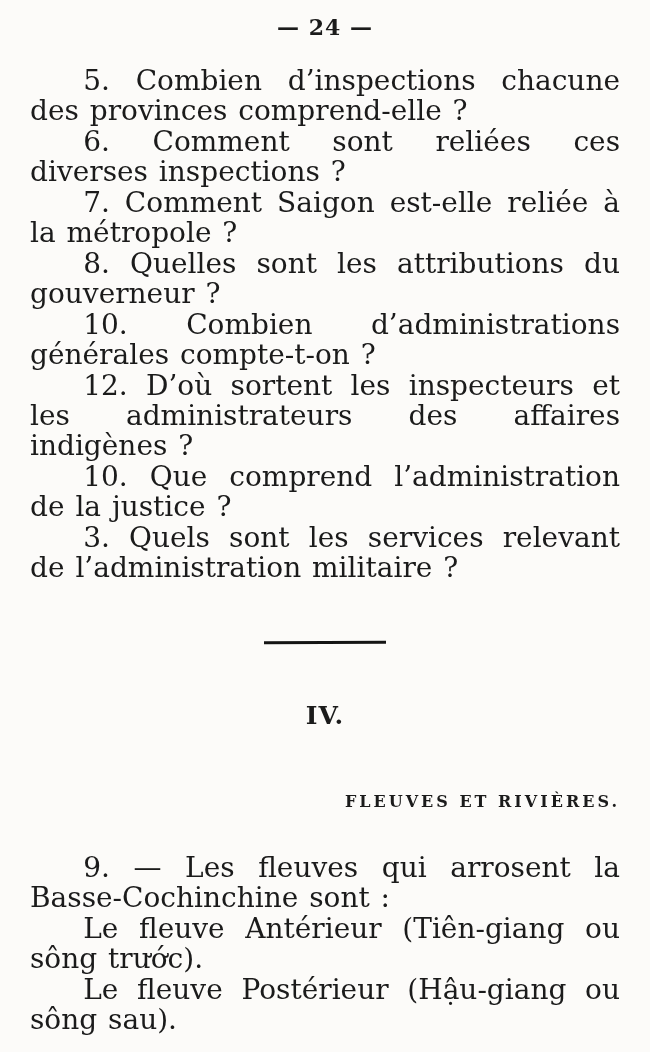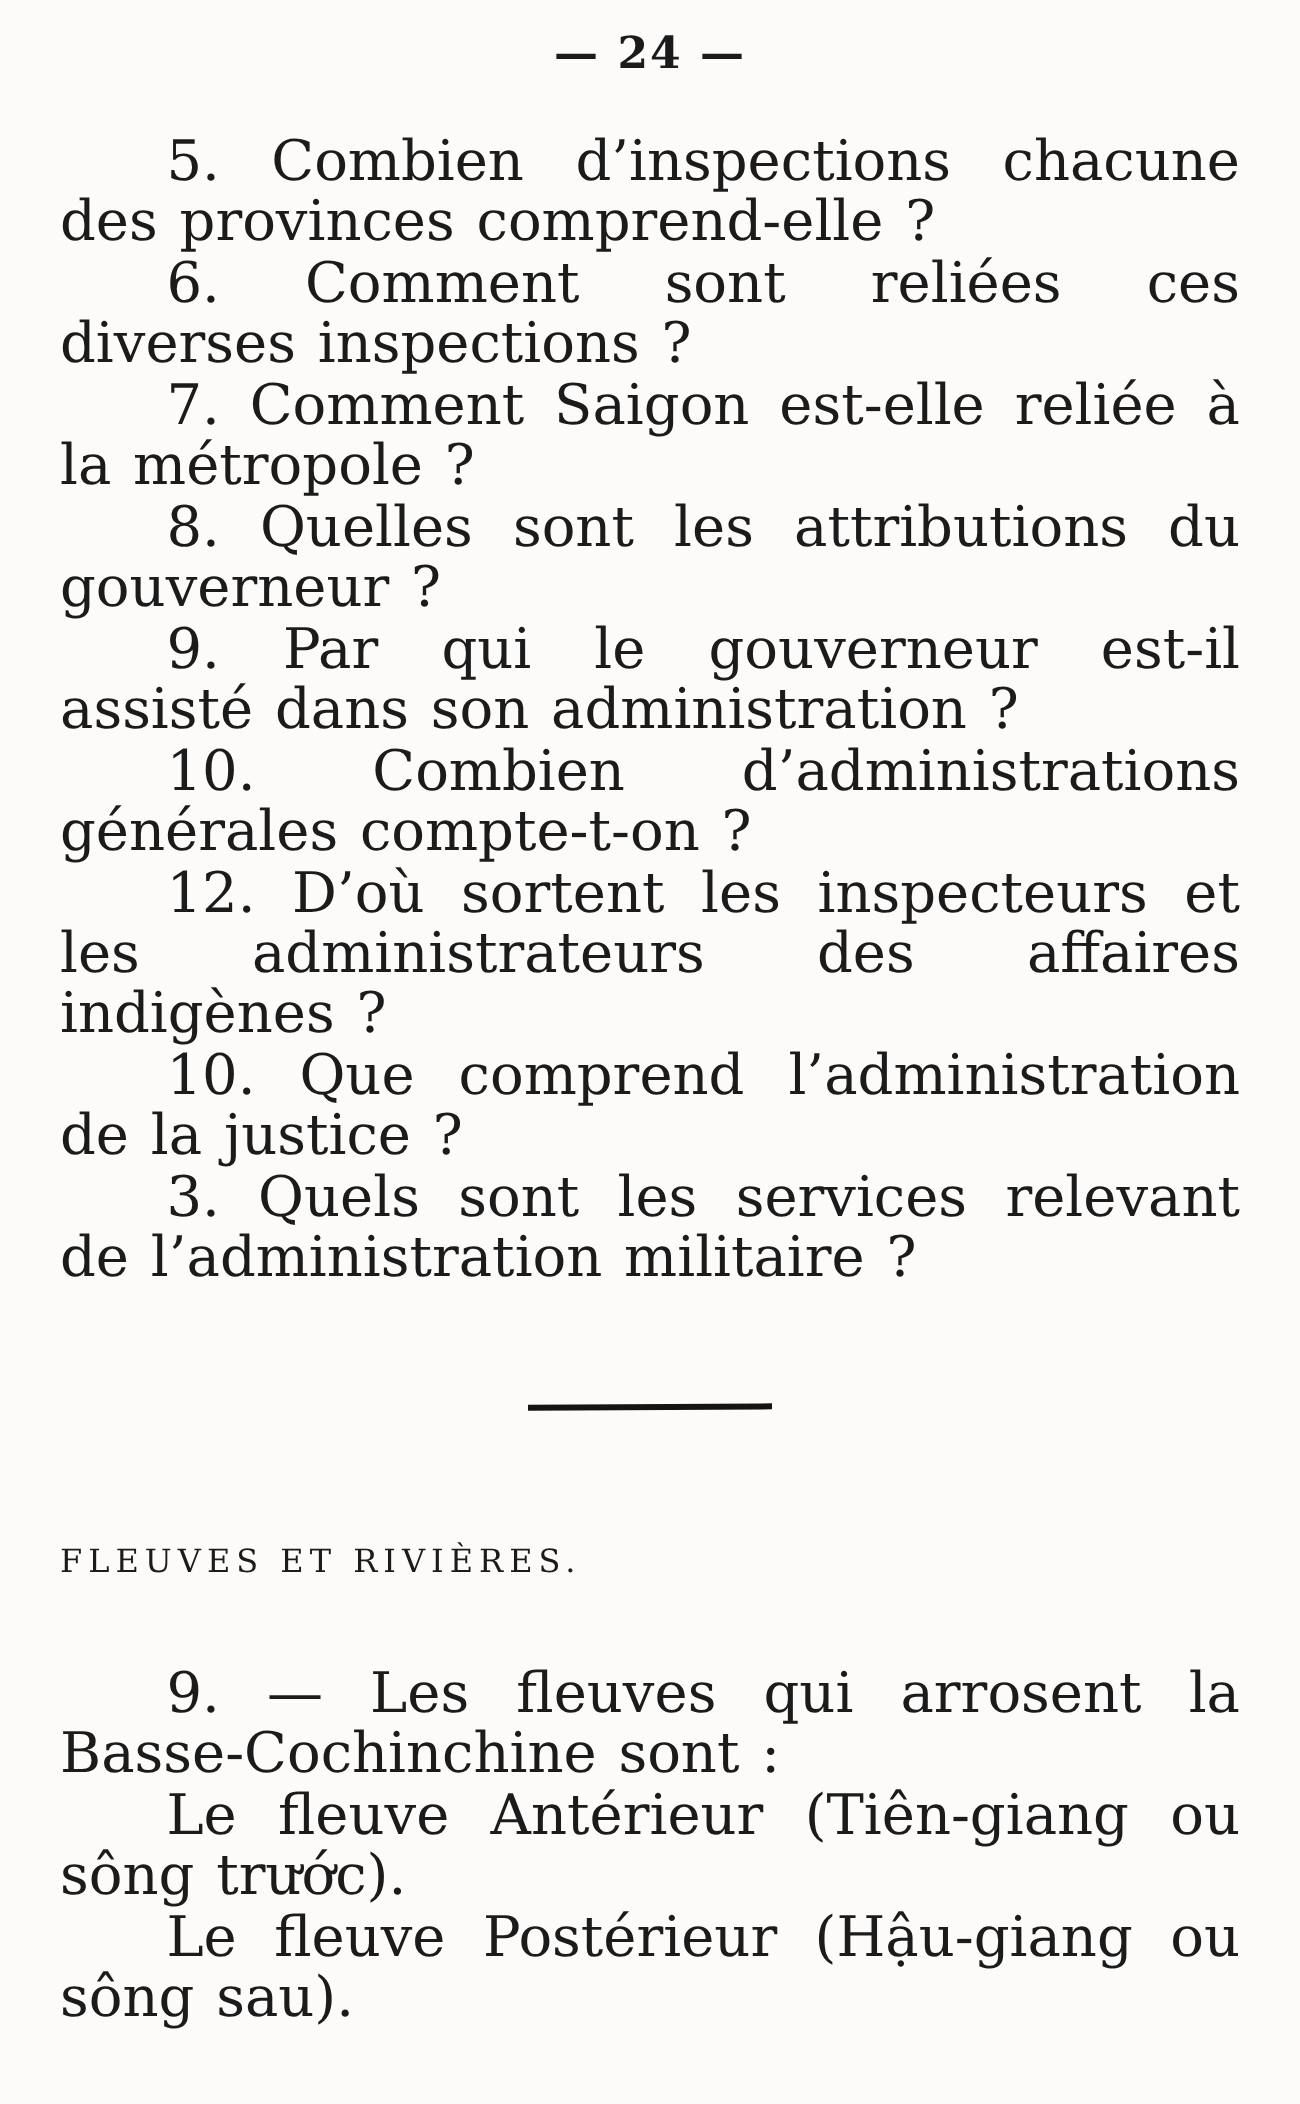--- a/index.html
+++ b/index.html
@@ -48,23 +48,23 @@
     transform: rotate(-0.3deg);
   }
   .section-heading {
     text-align: center;
     font-size: 25px;
     font-weight: bold;
     margin: 53px 0 0 0;
     letter-spacing: 1px;
   }
   .section-subtitle {
-    text-align: left;
+    text-align: right;
     font-size: 16px;
-    font-weight: normal;
+    font-weight: bold;
     letter-spacing: 3px;
     margin: 62px 0 0 0;
   }
   .body-text {
     margin-top: 42px;
   }
   .body-text .para { margin-bottom: 1px; }
 </style>
 </head>
 <body>
@@ -72,31 +72,31 @@
 <div class="page">
 
   <p class="page-number">— 24 —</p>
 
   <div class="questions">
 
   <p class="para">5. Combien d’inspections chacune des provinces comprend-elle ?</p>
       <p class="para">6. Comment sont reliées ces diverses inspections ?</p>
       <p class="para">7. Comment Saigon est-elle reliée à la métropole ?</p>
       <p class="para">8. Quelles sont les attributions du gouverneur ?</p>
-      <p class="para">9. Par qui le gouverneur est-il assisté dans son administration ?</p>
       <p class="para">10. Combien d’administrations générales compte-t-on ?</p>
       <p class="para">12. D’où sortent les inspecteurs et les administrateurs des affaires indigènes ?</p>
       <p class="para">10. Que comprend l’administration de la justice ?</p>
       <p class="para">3. Quels sont les services relevant de l’administration militaire ?</p>
     </div>
 
   <div class="divider-wrap">
     <span class="divider"></span>
   </div>
 
+  <h2 class="section-heading">IV.</h2>
 
   <h3 class="section-subtitle">FLEUVES ET RIVIÈRES.</h3>
 
   <div class="body-text">
 
   <p class="para">9. — Les fleuves qui arrosent la Basse-Cochinchine sont :</p>
       <p class="para">Le fleuve Antérieur (Tiên-giang ou sông trước).</p>
       <p class="para">Le fleuve Postérieur (Hậu-giang ou sông sau).</p>
     </div>
 

